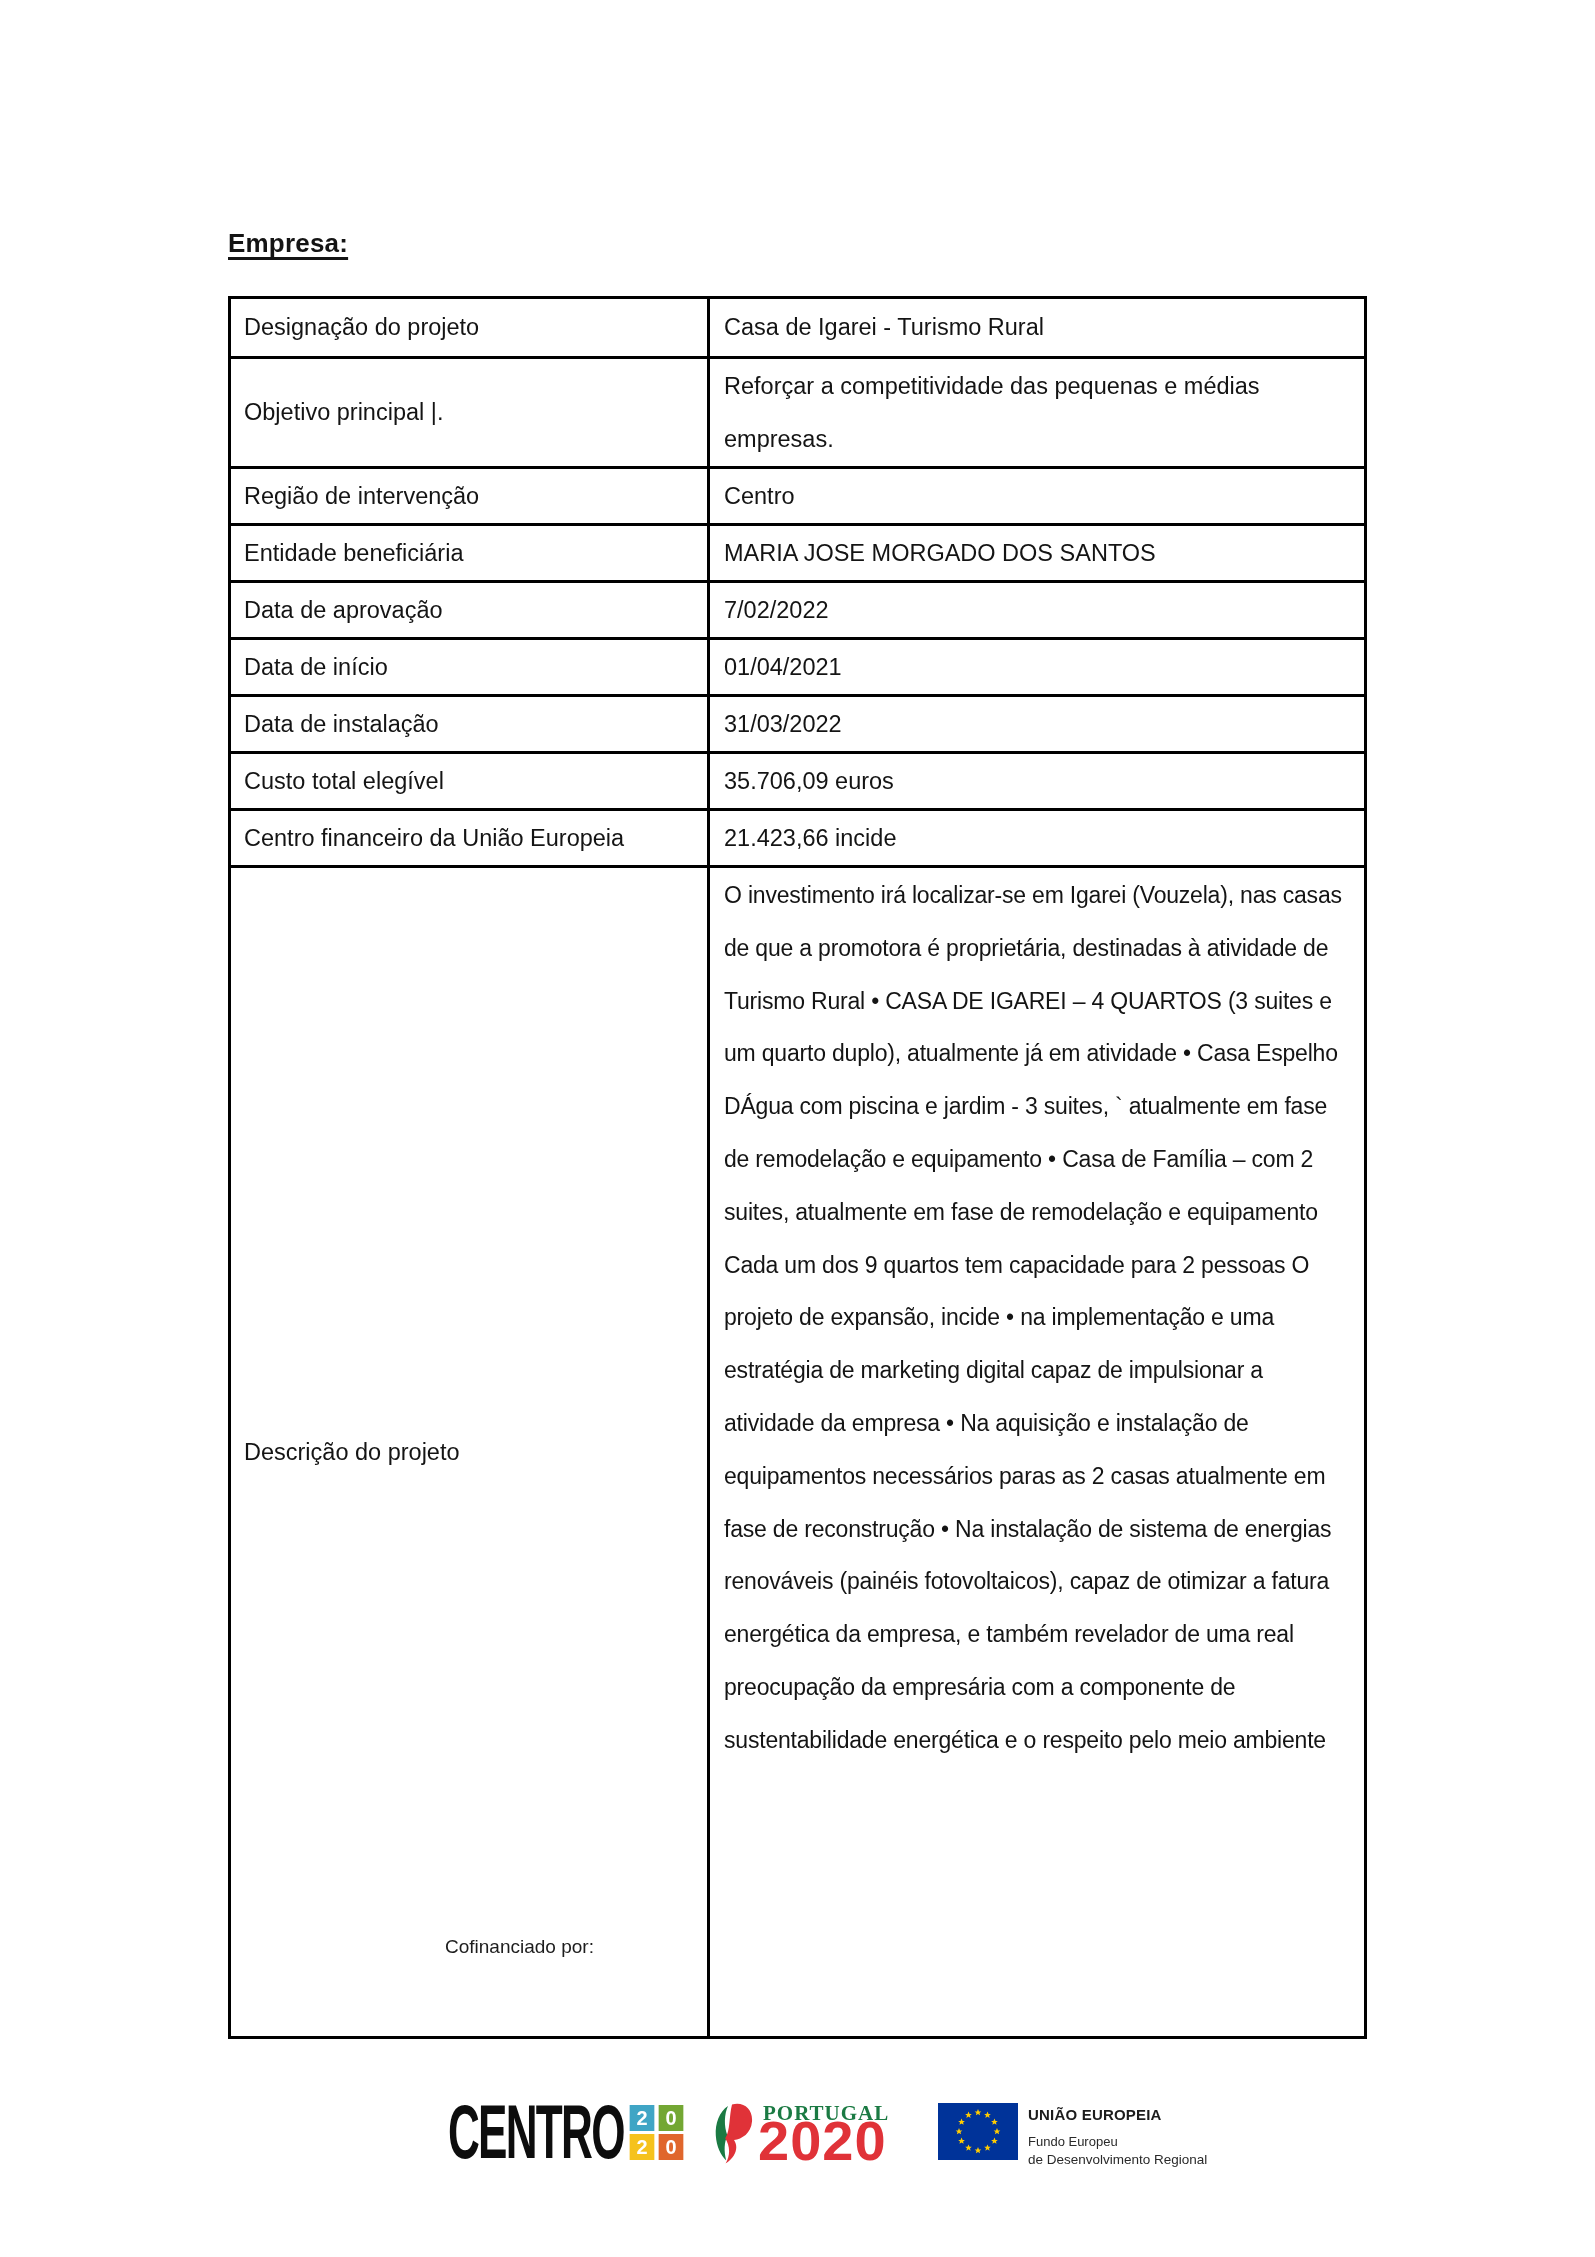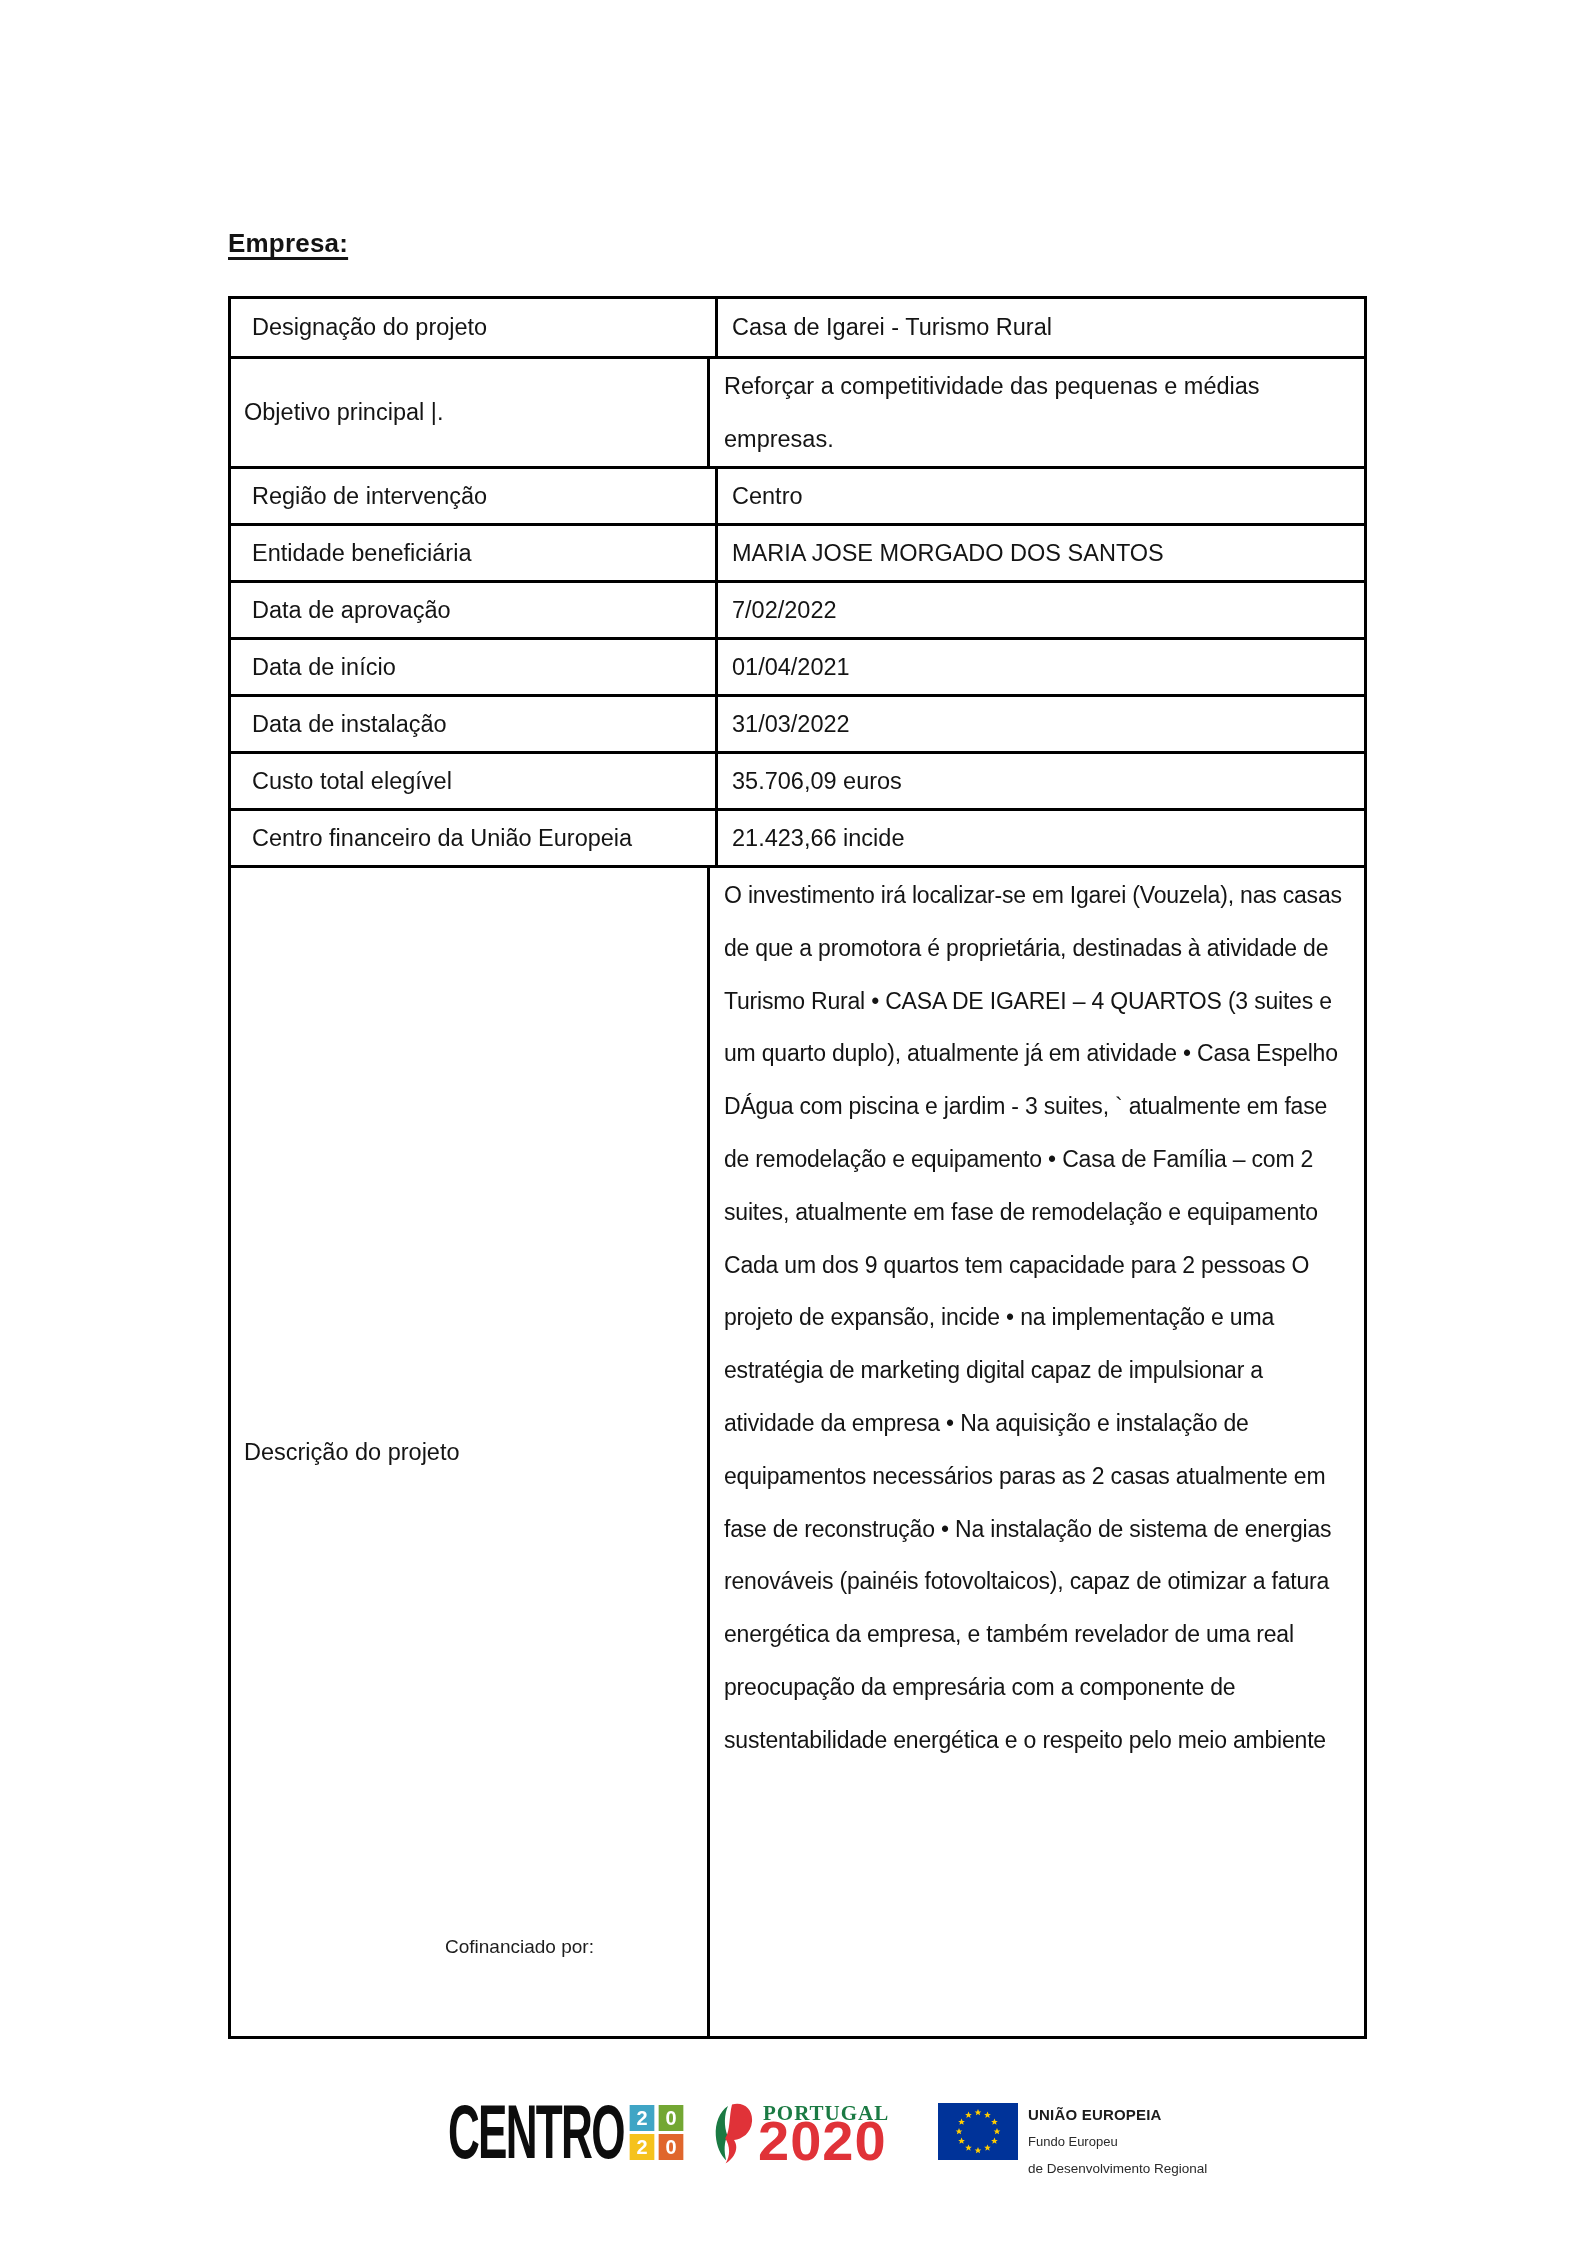--- a/index.html
+++ b/index.html
@@ -33,21 +33,21 @@
     height:1743px;
   }
   .row{
     display:grid;
     grid-template-columns:476px 1fr;
     border-top:3px solid var(--table-border,#000);
     box-sizing:border-box;
     flex:0 0 auto;
   }
   .row:first-child{border-top:none;}
-  .r-std{height:57px;padding-left:8px;}
+  .r-std{height:57px;}
   .r-tall{height:110px;}
   .r-desc{flex:1 1 auto;min-height:0;}
   .cell{
     font-size:23.5px;
     line-height:1.2;
     box-sizing:border-box;
     overflow:hidden;
   }
   .cell.label{
     display:flex;align-items:center;
@@ -117,21 +117,21 @@
   }
 
   
   .eu-logo{position:absolute;left:938px;top:2103px;width:330px;height:62px;}
   .eu-flag{position:absolute;left:0;top:0;}
   .eu-flag-bg{fill:var(--eu-blue,#003399);}
   .eu-star{fill:var(--eu-yellow,#FFCC00);}
   .eu-text{position:absolute;left:90px;top:3px;}
   .eu-title{font-size:15px;font-weight:bold;color:#1c1c1c;letter-spacing:.2px;}
   .eu-line1{margin-top:11px;font-size:13px;color:#2a2a2a;}
-  .eu-line2{margin-top:12px;font-size:13.5px;color:#2a2a2a;}
+  .eu-line2{margin-top:3px;font-size:13.5px;color:#2a2a2a;}
 </style>
 </head>
 <body>
 
 <div class="page">
 
   <h1 class="heading">Empresa:</h1>
 
   <div class="ptable">
     <div class="row r-std">

